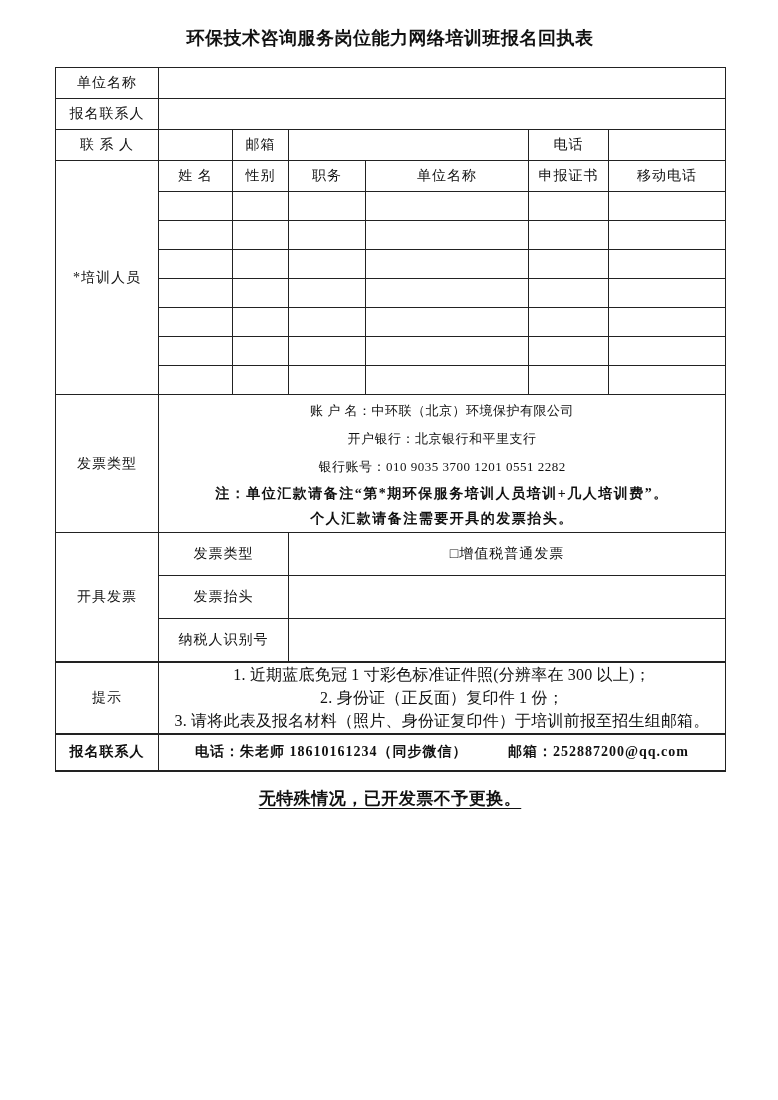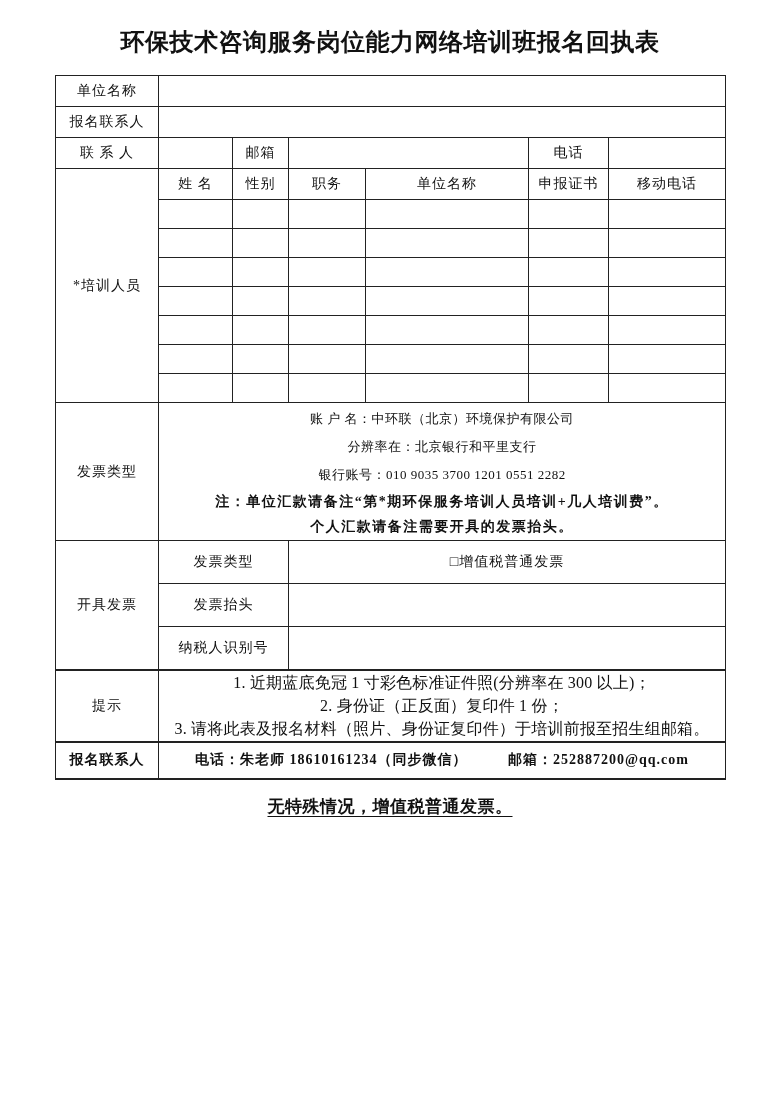--- a/index.html
+++ b/index.html
@@ -15,21 +15,21 @@
   .content { width: 670px; margin: 0 auto 0 55px; }
   .attachment {
     padding-top: 98px;
     margin-left: 58px;
     font-size: 17px;
     letter-spacing: 2px;
   }
   .doc-title {
     margin-top: 26px;
     text-align: center;
-    font-size: 24px;
+    font-size: 18px;
     font-weight: bold;
     letter-spacing: 0.5px;
   }
   table.form-table {
     margin-top: 17px;
     width: 670px;
     table-layout: fixed;
     border-collapse: collapse;
     border: 1.5px solid #222222;
   }
@@ -167,21 +167,21 @@
             <td></td>
             <td></td>
             <td></td>
             <td></td>
             <td></td>
           </tr>
           <tr class="remit-row" id="remittance-row">
           <td>发票类型</td>
           <td colspan="6" class="remit-cell">
             <div class="rem-line">账 户 名：中环联（北京）环境保护有限公司</div>
-            <div class="rem-line">分辨率在：北京银行和平里支行</div>
+            <div class="rem-line">开户银行：北京银行和平里支行</div>
             <div class="rem-line">银行账号：010 9035 3700 1201 0551 2282</div>
             <div class="rem-note">注：单位汇款请备注“第*期环保服务培训人员培训+几人培训费”。</div>
             <div class="rem-note">个人汇款请备注需要开具的发票抬头。</div>
           </td>
         </tr>
         <tr class="invoice-row">
           <td rowspan="3">开具发票</td>
           <td colspan="2">发票类型</td>
           <td colspan="4" class="invoice-value">□增值税普通发票</td>
         </tr>
@@ -205,17 +205,17 @@
           <td class="contact2-label">报名联系人</td>
           <td colspan="6" class="contact2-cell">
             <span class="c2-phone">电话：朱老师 18610161234（同步微信）</span>
             <span>邮箱：252887200@qq.com</span>
           </td>
         </tr>
       </tbody>
     </table>
 
     <div class="footer-note">
-      <div class="footer-line"><span>无特殊情况，增值税普通发票。</span></div>
+      <div class="footer-line"><span>无特殊情况，已开发票不予更换。</span></div>
     </div>
 
   </div>
 </div>
 
 </body></html>

